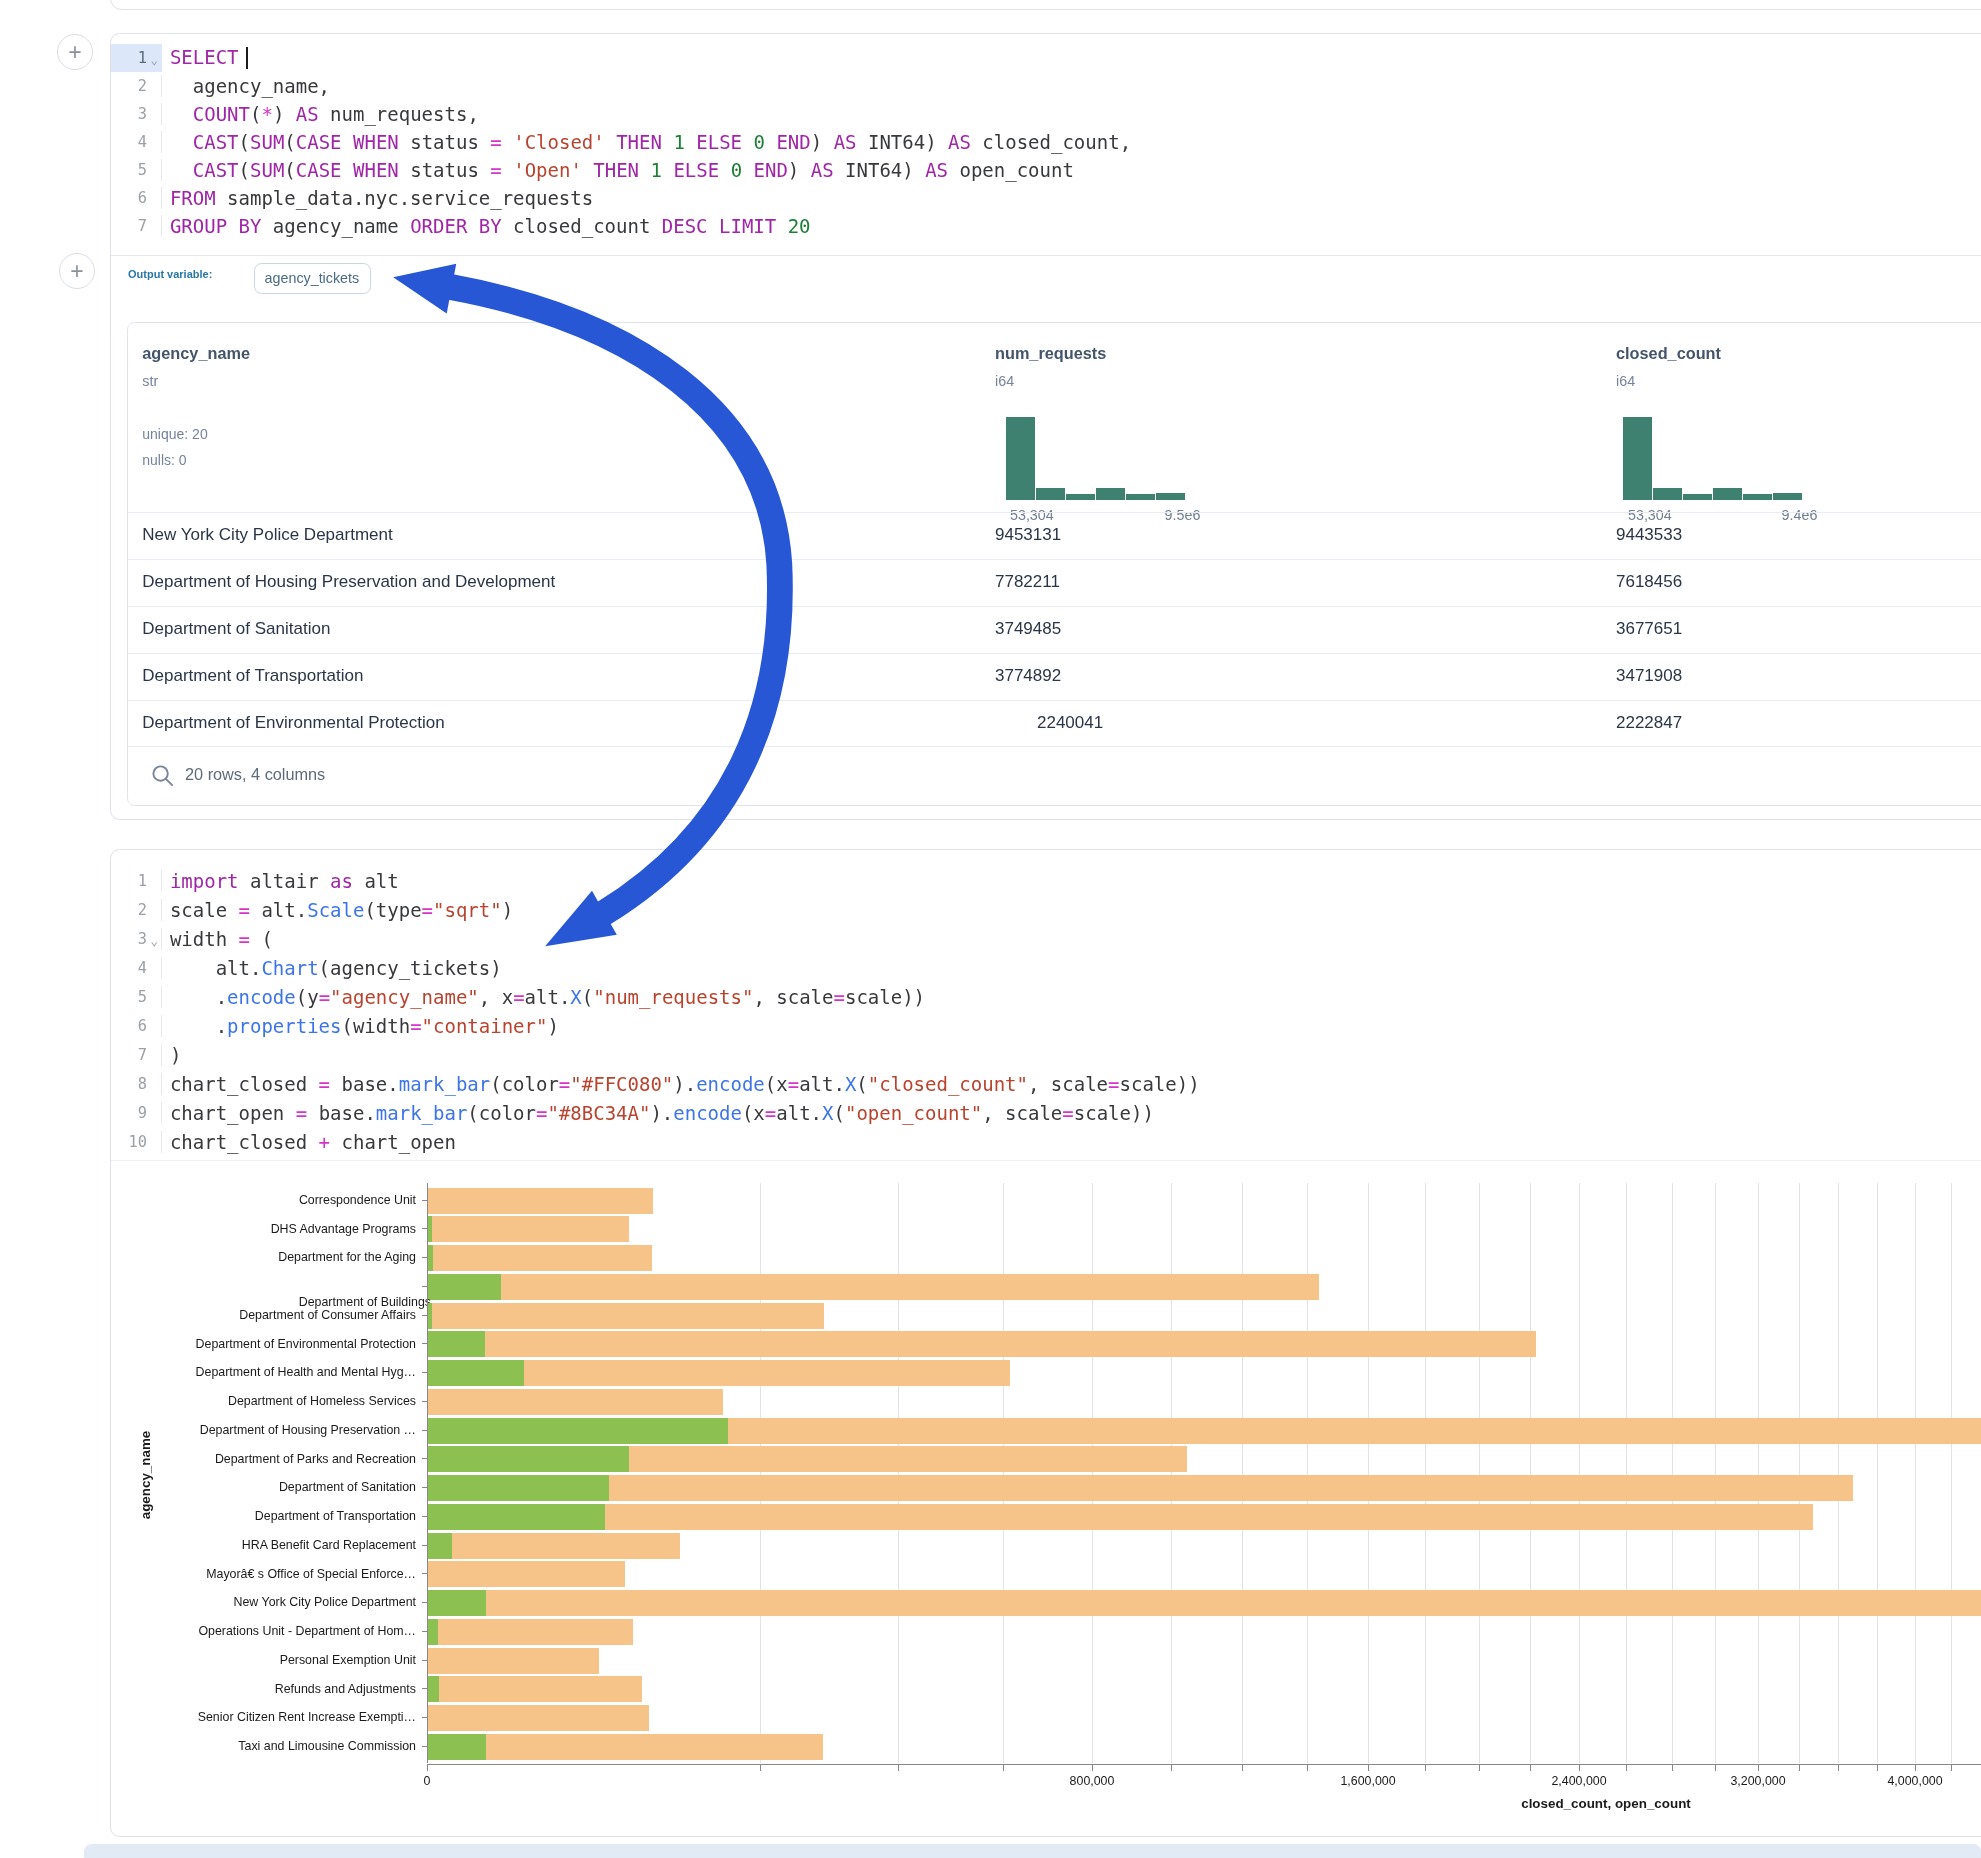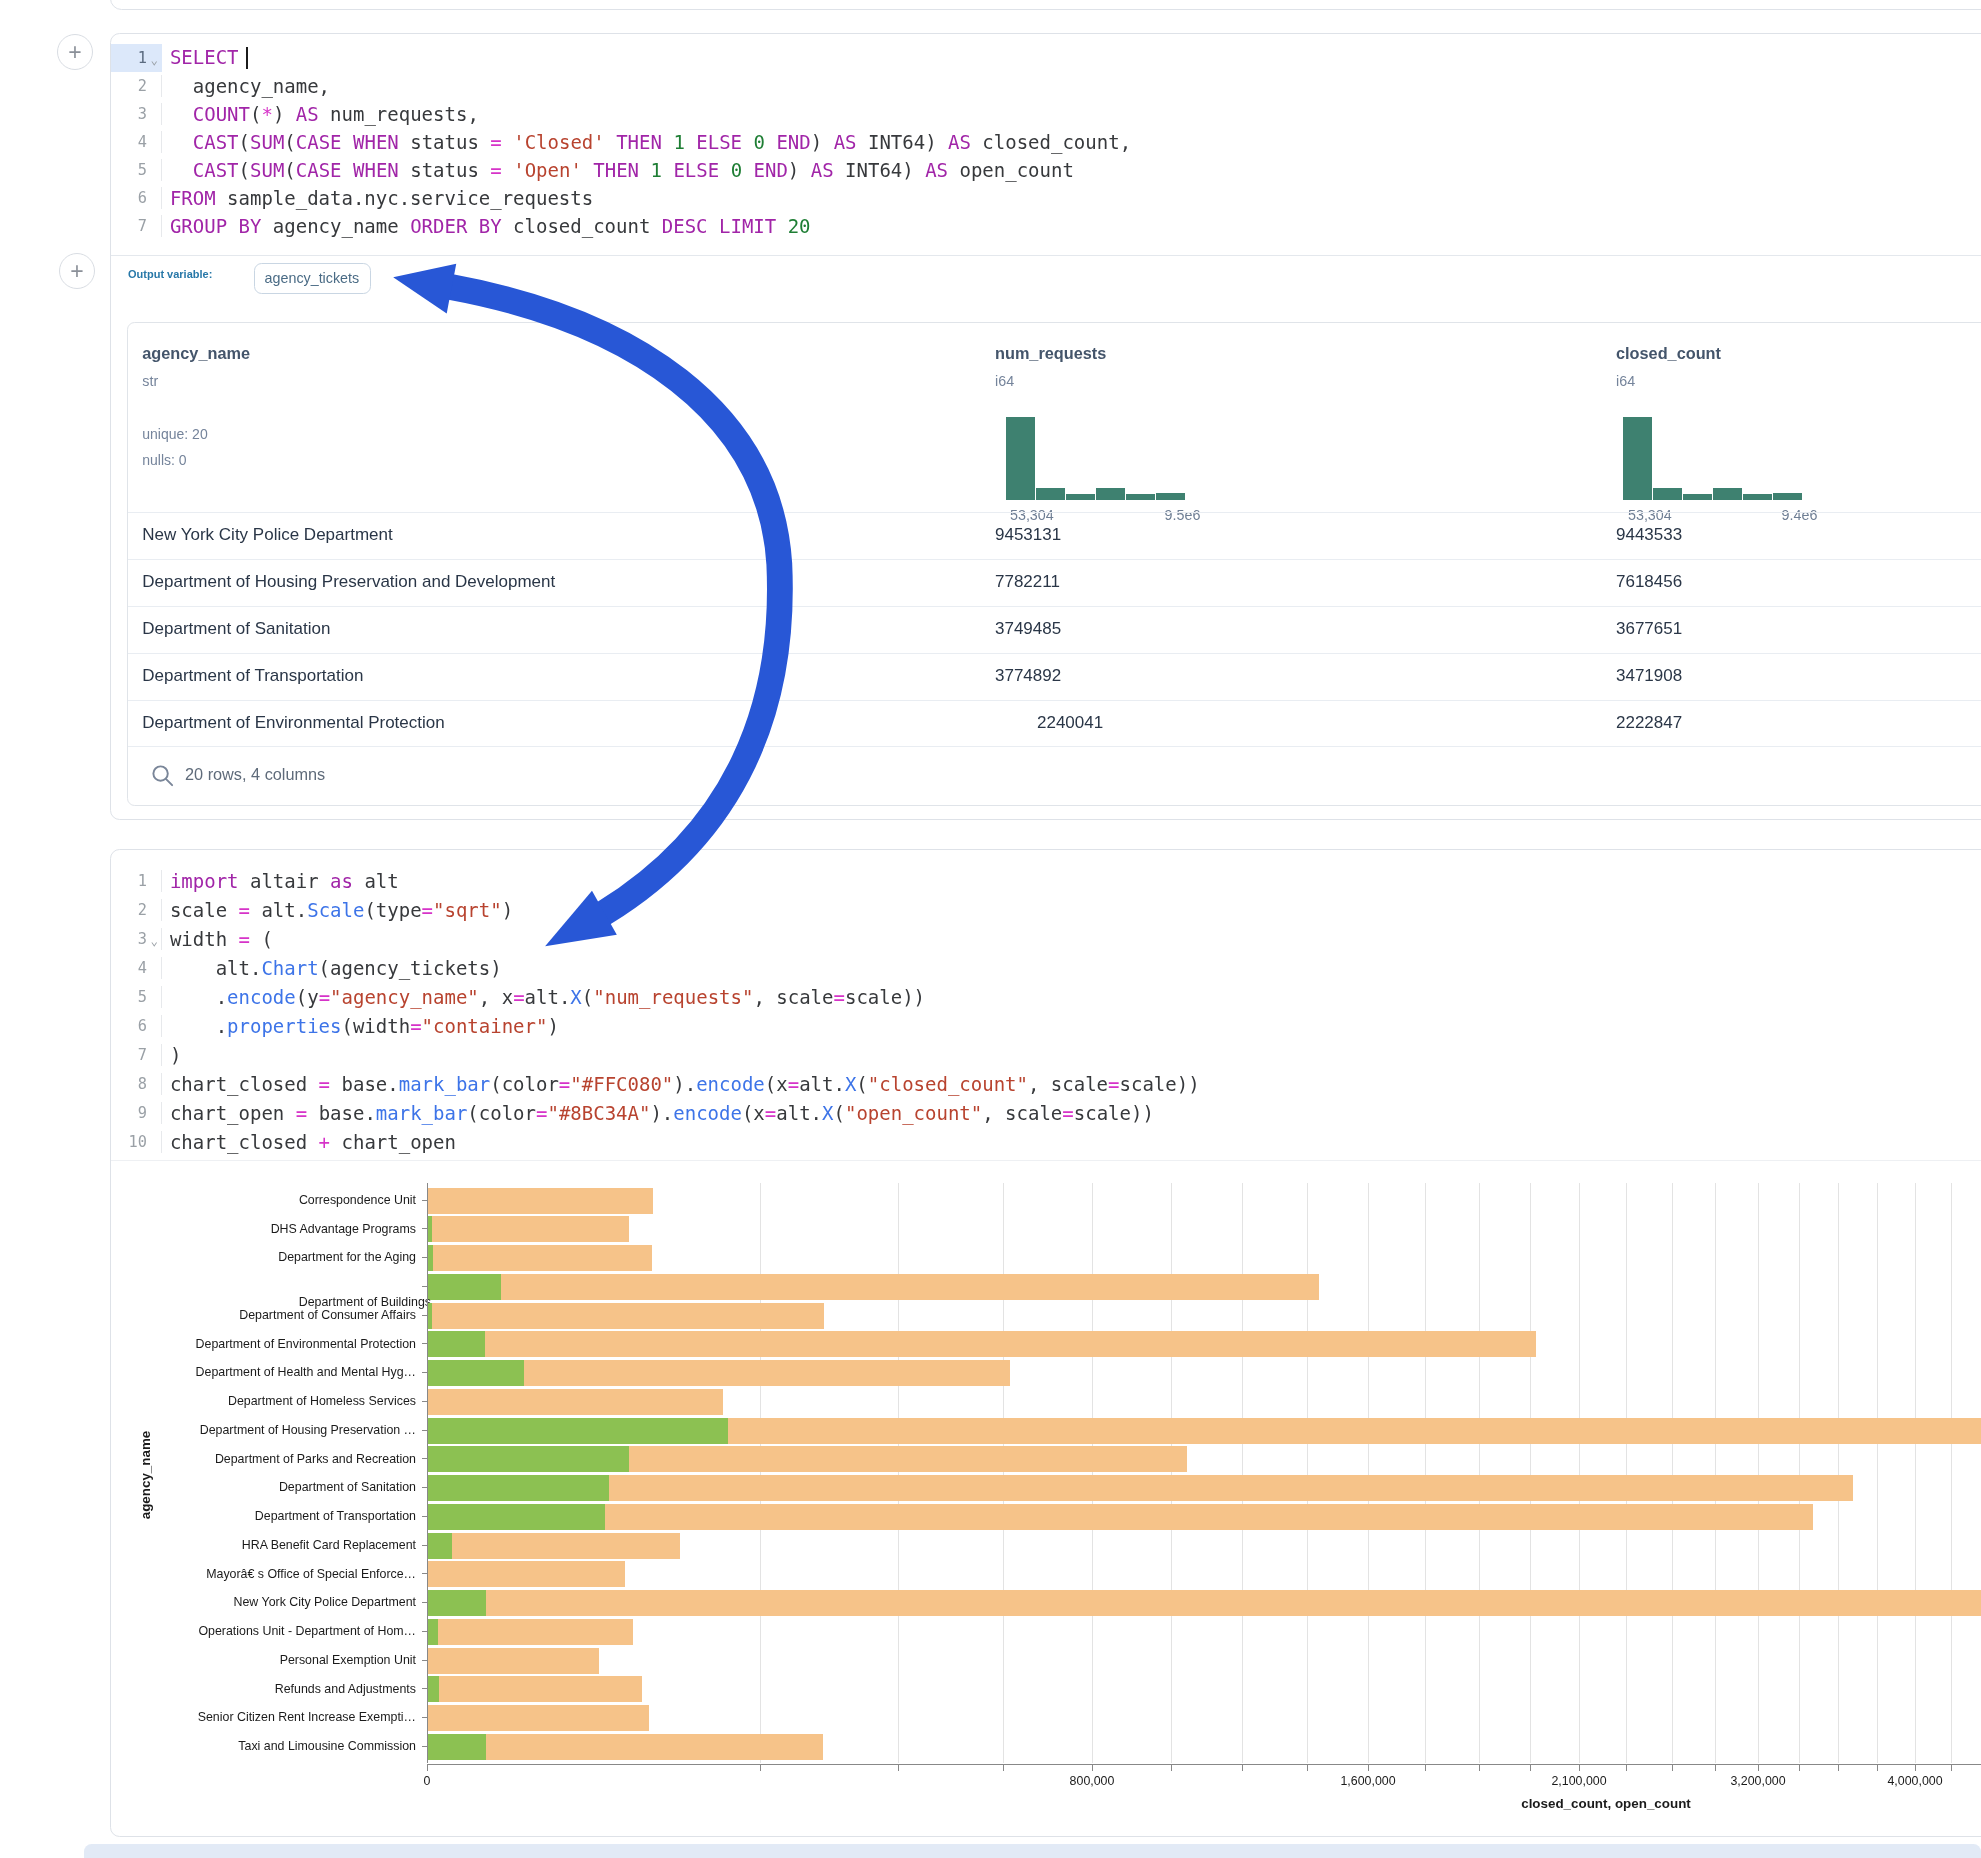--- a/index.html
+++ b/index.html
@@ -274,21 +274,21 @@
       <div class="axis-line" style="left: 1715px; top: 1764px; width: 1.4px; height: 6.7px; background: rgb(136, 136, 136);"></div>
       <div class="axis-line" style="left: 1758px; top: 1764px; width: 1.4px; height: 6.7px; background: rgb(136, 136, 136);"></div>
       <div class="axis-line" style="left: 1799px; top: 1764px; width: 1.4px; height: 6.7px; background: rgb(136, 136, 136);"></div>
       <div class="axis-line" style="left: 1838px; top: 1764px; width: 1.4px; height: 6.7px; background: rgb(136, 136, 136);"></div>
       <div class="axis-line" style="left: 1877px; top: 1764px; width: 1.4px; height: 6.7px; background: rgb(136, 136, 136);"></div>
       <div class="axis-line" style="left: 1915px; top: 1764px; width: 1.4px; height: 6.7px; background: rgb(136, 136, 136);"></div>
       <div class="axis-line" style="left: 1951px; top: 1764px; width: 1.4px; height: 6.7px; background: rgb(136, 136, 136);"></div>
       <div class="x-lab" style="left: 427px; top: 1774px;">0</div>
       <div class="x-lab" style="left: 1092px; top: 1774px;">800,000</div>
       <div class="x-lab" style="left: 1368px; top: 1774px;">1,600,000</div>
-      <div class="x-lab" style="left: 1579px; top: 1774px;">2,100,000</div>
+      <div class="x-lab" style="left: 1579px; top: 1774px;">2,400,000</div>
       <div class="x-lab" style="left: 1758px; top: 1774px;">3,200,000</div>
       <div class="x-lab" style="left: 1915px; top: 1774px;">4,000,000</div>
     </div>
 
   <svg class="arrow-svg" width="1982" height="1858" viewBox="0 0 2073 1944">
     <path id="arrow-shaft" d="M 470 300 C 660 335, 805 430, 815 590 C 822 740, 770 870, 632 955" fill="none" stroke="#2857D6" stroke-width="27" stroke-linecap="round"></path>
     <polygon id="arrow-head-1" points="411,290 477,276 467,328" fill="#2857D6"></polygon>
     <polygon id="arrow-head-2" points="570,990 619,932 645,978" fill="#2857D6"></polygon>
   </svg>
 

